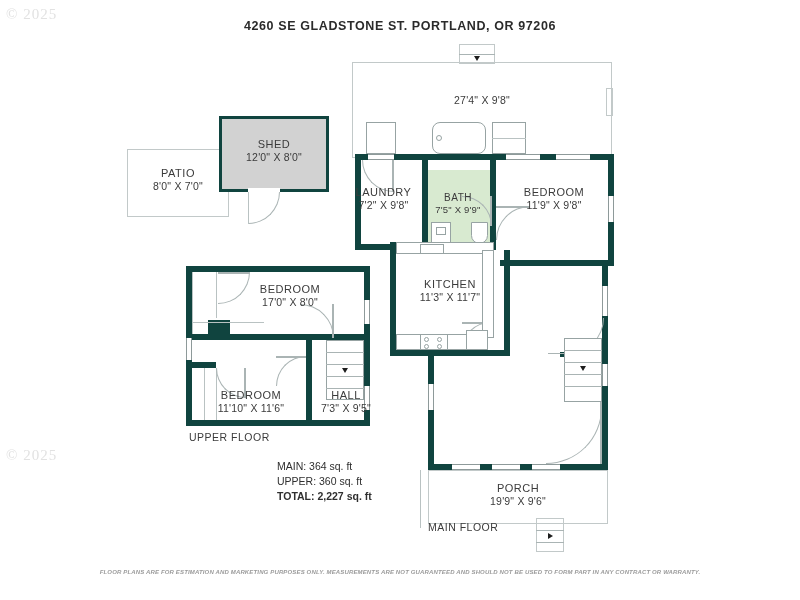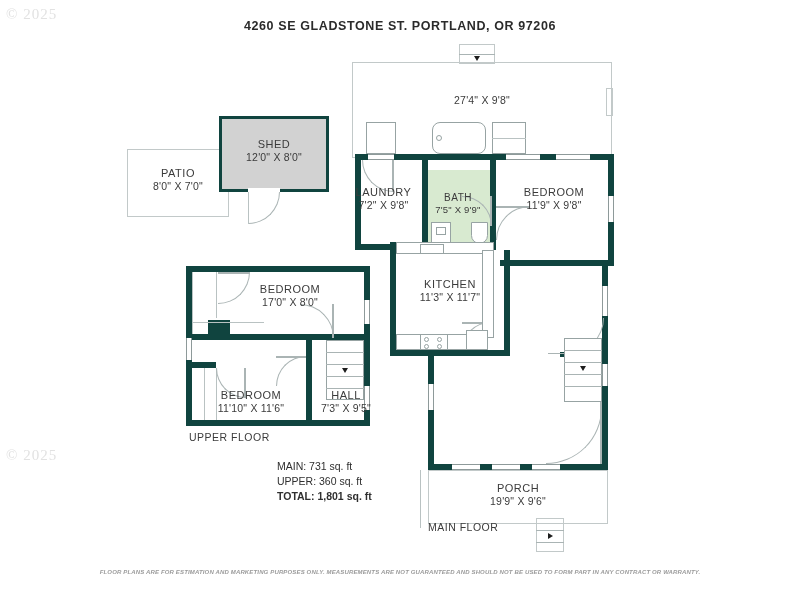--- a/index.html
+++ b/index.html
@@ -392,20 +392,20 @@
   </div>
 
   <div class="rlabel" style="left:312px; top:389px; width:68px;">
     <span class="nm">HALL</span>
     <span class="dm">7'3" X 9'5"</span>
   </div>
 
   <div class="flabel" style="left:189px; top:431px;">UPPER FLOOR</div>
 
   <div id="areas">
-    <div>MAIN: 731 sq. ft</div>
+    <div>MAIN: 364 sq. ft</div>
     <div>UPPER: 360 sq. ft</div>
-    <div class="tot">TOTAL: 1,801 sq. ft</div>
+    <div class="tot">TOTAL: 2,227 sq. ft</div>
   </div>
 
   <div id="disclaimer">FLOOR PLANS ARE FOR ESTIMATION AND MARKETING PURPOSES ONLY. MEASUREMENTS ARE NOT GUARANTEED AND SHOULD NOT BE USED TO FORM PART IN ANY CONTRACT OR WARRANTY.</div>
 
 </div>
 
 </body></html>

